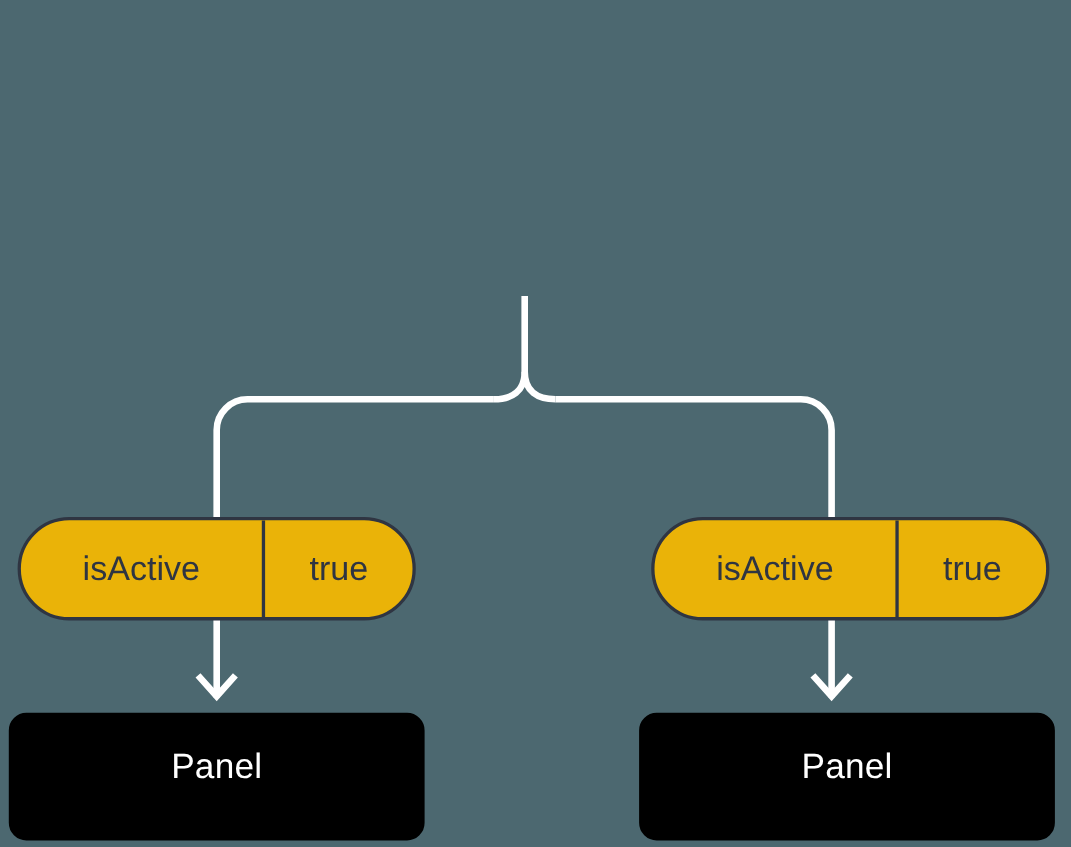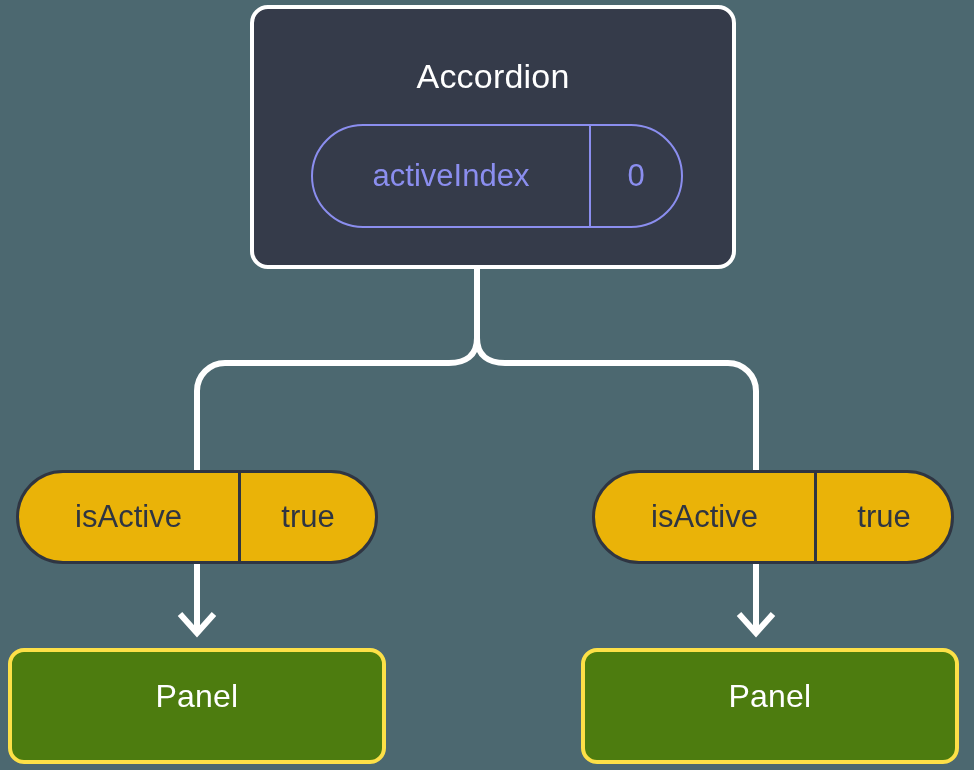--- a/index.html
+++ b/index.html
@@ -147,22 +147,22 @@
     top: 470px;
     width: 362px;
     height: 94px;
   }
   #right-pill .pill-key { flex: 0 0 219px; }
 
   
   .panel-box {
     position: absolute;
     box-sizing: border-box;
-    background: #4d7c0f;
-    border: 4px solid #fde047;
+    background: #000000;
+    border: 4px solid #000000;
     border-radius: 16px;
   }
 
   #left-panel {
     left: 8px;
     top: 648px;
     width: 378px;
     height: 116px;
   }
 
@@ -198,28 +198,20 @@
       <line x1="197" y1="562" x2="197" y2="634" stroke="#ffffff" stroke-width="6"></line>
       <path d="M 180 614 L 197 633 L 214 614" fill="none" stroke="#ffffff" stroke-width="6" stroke-linecap="butt" stroke-linejoin="miter"></path>
     </g>
 
     <g>
       <line x1="756" y1="562" x2="756" y2="634" stroke="#ffffff" stroke-width="6"></line>
       <path d="M 739 614 L 756 633 L 773 614" fill="none" stroke="#ffffff" stroke-width="6" stroke-linecap="butt" stroke-linejoin="miter"></path>
     </g>
   </svg>
 
-  <div class="node-box" id="accordion-box">
-    <div class="node-title">Accordion</div>
-
-    <div class="pill-outline" id="activeindex-pill">
-      <div class="pill-key">activeIndex</div>
-      <div class="pill-val">0</div>
-    </div>
-  </div>
 
   <div class="pill-filled" id="left-pill">
     <div class="pill-key">isActive</div>
     <div class="pill-val">true</div>
   </div>
 
   <div class="pill-filled" id="right-pill">
     <div class="pill-key">isActive</div>
     <div class="pill-val">true</div>
   </div>

